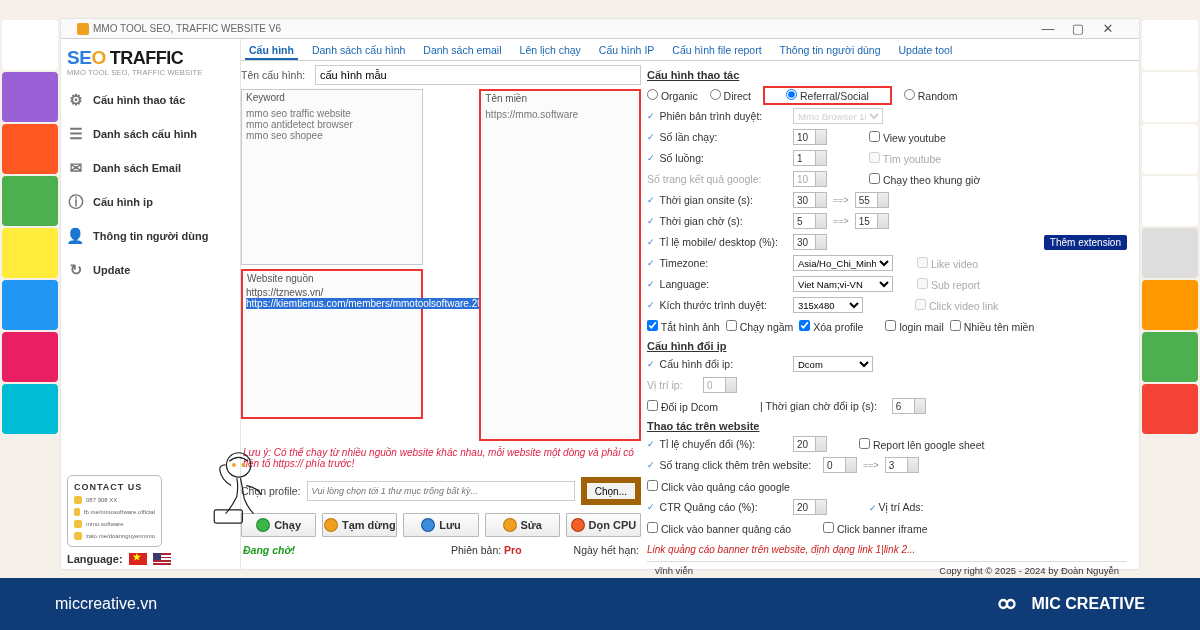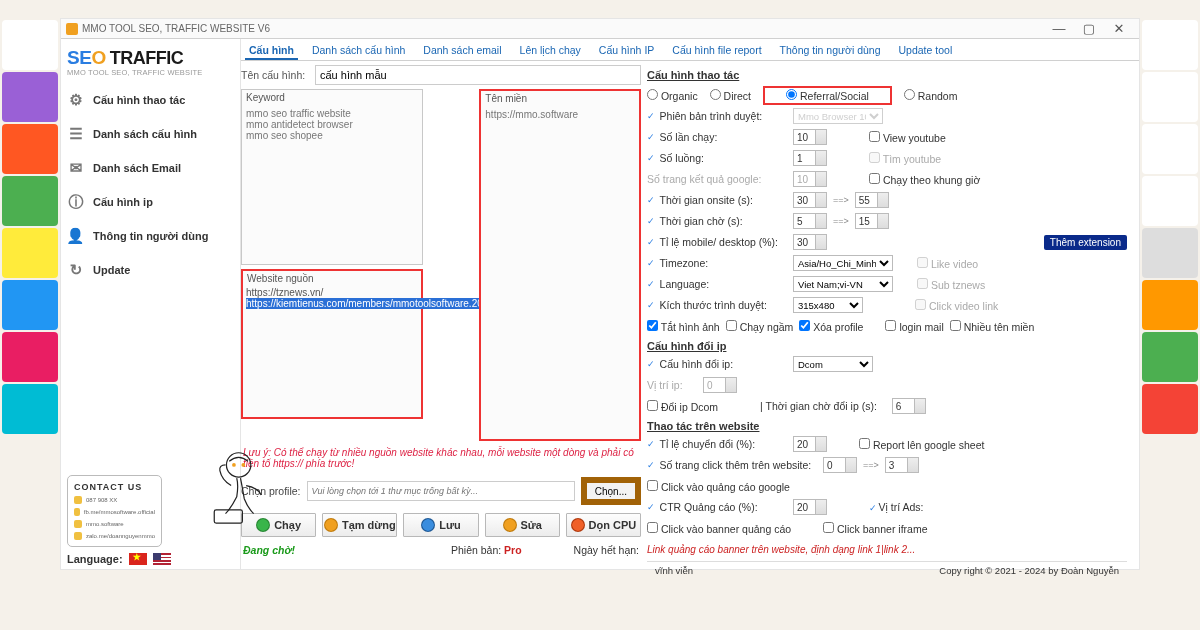--- a/index.html
+++ b/index.html
@@ -1,21 +1,21 @@
 <!DOCTYPE html>
 <html><head>
 <meta charset="utf-8">
 <style>
   * { box-sizing: border-box; margin: 0; padding: 0; font-family: Arial, sans-serif; }
   body { width: 1200px; height: 630px; background: #f5f1ea; position: relative; }
   .outer { position: absolute; left: 0; right: 0; top: 0; bottom: 0; }
   .paper { position: absolute; left: 60px; right: 60px; top: 18px; bottom: 60px; background: #fff; border: 1px solid #e5e5e5; }
   .app { position: absolute; inset: 0; display: flex; flex-direction: column; font-size: 10px; color: #333; }
 
-  .titlebar { height: 20px; background: #fafafa; border-bottom: 1px solid #d0d0d0; display: flex; align-items: center; padding: 0 5px; font-size: 10px; color: #666; }
+  .titlebar { height: 20px; background: #fafafa; border-bottom: 1px solid #d0d0d0; display: flex; align-items: center; padding: 0 16px; font-size: 10px; color: #666; }
   .titlebar .ticon { width: 12px; height: 12px; background: #f0a020; border-radius: 2px; margin-right: 4px; }
   .titlebar .spacer { flex: 1; }
   .titlebar .wbtn { width: 30px; text-align: center; font-size: 13px; color: #555; }
 
   .appbody { flex: 1; display: flex; min-height: 0; }
 
   .sidebar { width: 180px; background: #fff; padding: 8px 6px 4px 6px; border-right: 1px solid #e5e5e5; display: flex; flex-direction: column; }
   .logo { display: flex; align-items: baseline; gap: 2px; }
   .logo .seo { font-size: 19px; font-weight: 800; letter-spacing: -0.5px; }
   .logo .seo .s { color: #2a7de1; }
@@ -375,21 +375,21 @@
               <div class="rrow">
                   <span class="rlbl tick">Timezone:</span>
                   <select style="width:100px"><option>Asia/Ho_Chi_Minh</option></select>
                 <span style="width:12px"></span>
                   <label class="dim"><input type="checkbox" disabled="" style=""> <span>Like video</span></label>
                 </div>
               <div class="rrow">
                   <span class="rlbl tick">Language:</span>
                   <select style="width:100px"><option>Viet Nam;vi-VN</option></select>
                 <span style="width:12px"></span>
-                  <label class="dim"><input type="checkbox" disabled="" style=""> <span>Sub tznews</span></label>
+                  <label class="dim"><input type="checkbox" disabled="" style=""> <span>Sub report</span></label>
                 </div>
               <div class="rrow">
                   <span class="rlbl tick">Kích thước trình duyệt:</span>
                   <select style="width:70px"><option>315x480</option></select>
                 <span style="width:40px"></span>
                   <label class="dim"><input type="checkbox" disabled="" style=""> <span>Click video link</span></label>
                 </div>
               <div class="rrow">
                 <label><input type="checkbox" checked="" style=""> <span>Tắt hình ảnh</span></label>
                 <label><input type="checkbox" style=""> <span>Chạy ngầm</span></label>
@@ -437,22 +437,31 @@
                   <label><input type="checkbox" style=""> <span>Click vào banner quảng cáo</span></label>
                 <span style="width:20px"></span>
                   <label><input type="checkbox" style=""> <span>Click banner iframe</span></label>
                 </div>
               <div class="rrow">
                   <span class="linkish">Link quảng cáo banner trên website, định dạng link 1|link 2...</span>
                 </div>
 
               <div class="footer-app" style="margin-top:auto">
                  <span class="vv">vĩnh viễn</span>
-                 <span class="copy">Copy right © 2021 - 2024 by Đoàn Nguyễn</span>
+                 <span class="copy">Copy right © 2025 - 2024 by Đoàn Nguyễn</span>
               </div>
             </div>
           </div>
         </div>
       </div>
     </div>
   </div>
 
+  <div class="banner">
+    <span class="url">miccreative.vn</span>
+    <span class="brand">
+      <svg class="logo-inf" viewBox="0 0 40 24">
+          <path d="M10 12 C10 5 20 5 20 12 C20 19 30 19 30 12 C30 5 20 5 20 12 C20 19 10 19 10 12 Z" fill="none" stroke="#fff" stroke-width="3.2"></path>
+        </svg>
+      <span>MIC CREATIVE</span>
+    </span>
+  </div>
 </div>
 
 </body></html>

